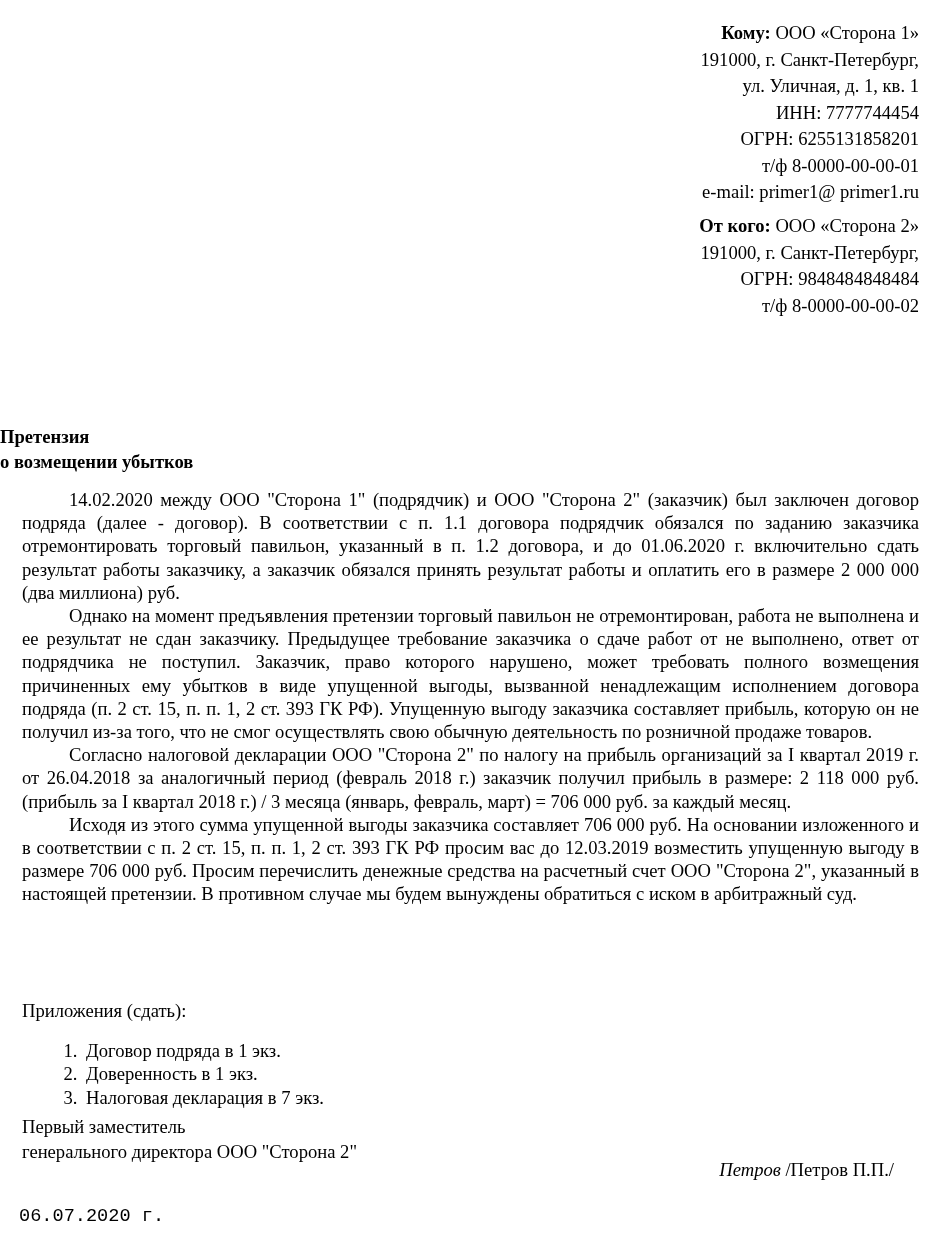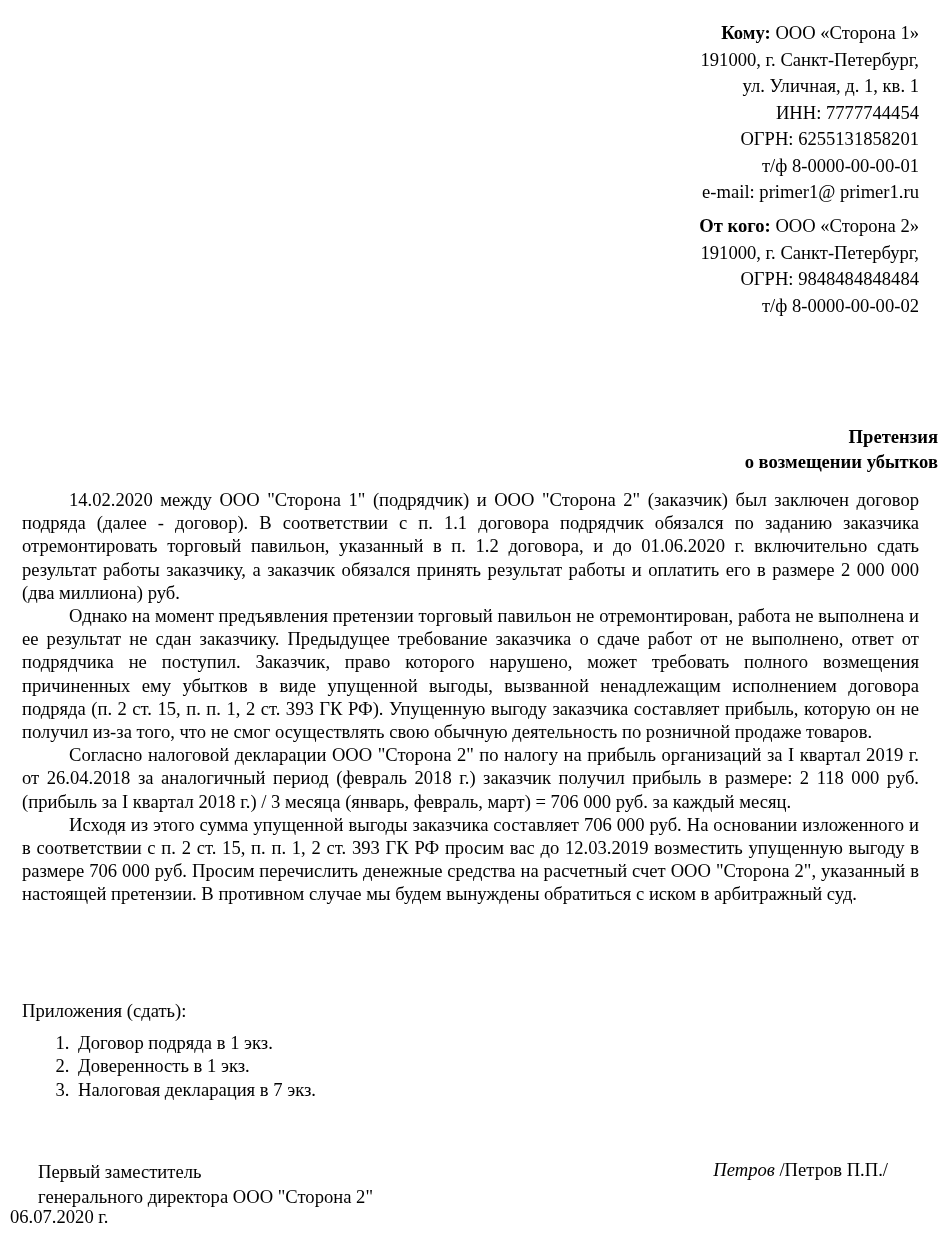--- a/index.html
+++ b/index.html
@@ -8,41 +8,41 @@
       font-family: "Liberation Serif", serif; font-size: 18.6px; color: #000;
     }
     .header-block {
       position: absolute; right: 19px; text-align: right; line-height: 26.5px;
     }
     #to-block { top: 20px; }
     #from-block { top: 213px; }
     .header-block b { font-weight: bold; }
     .title {
       position: absolute; left: 0; width: 938px; top: 424px;
-      text-align: right; font-weight: bold; line-height: 25px;
+      text-align: left; font-weight: bold; line-height: 25px;
     }
     .body-text {
       position: absolute; left: 22px; width: 897px; top: 488px;
       line-height: 23.2px; text-align: justify;
     }
     .body-text p { margin: 0; text-indent: 47px; }
     .attachments {
       position: absolute; left: 22px; top: 999px; line-height: 23.5px;
     }
-    .attachments ol { margin: 8px; padding-left: 44px; }
+    .attachments ol { margin: 16px; padding-left: 44px; }
     .attachments li { padding-left: 4px; }
     .signer {
-      position: absolute; left: 38px; top: 1114px; line-height: 25px; margin-top: 45px;
+      position: absolute; left: 22px; top: 1114px; line-height: 25px;
     }
     .signature {
-      position: absolute; right: 50px; top: 1159px;
+      position: absolute; right: 44px; top: 1159px;
     }
     .signature i { font-style: italic; }
     .date {
-      position: absolute; left: 10px; top: 1206px;
+      position: absolute; left: 19px; top: 1206px; font-family: Liberation Mono, monospace;
     }
   </style>
 </head>
 <body>
 
 <div class="header-block" id="to-block">
   <div><b>Кому:</b><span> ООО «Сторона 1»</span></div>
   <div>191000, г. Санкт-Петербург,</div>
   <div>ул. Уличная, д. 1, кв. 1</div>
   <div>ИНН: 7777744454</div>

